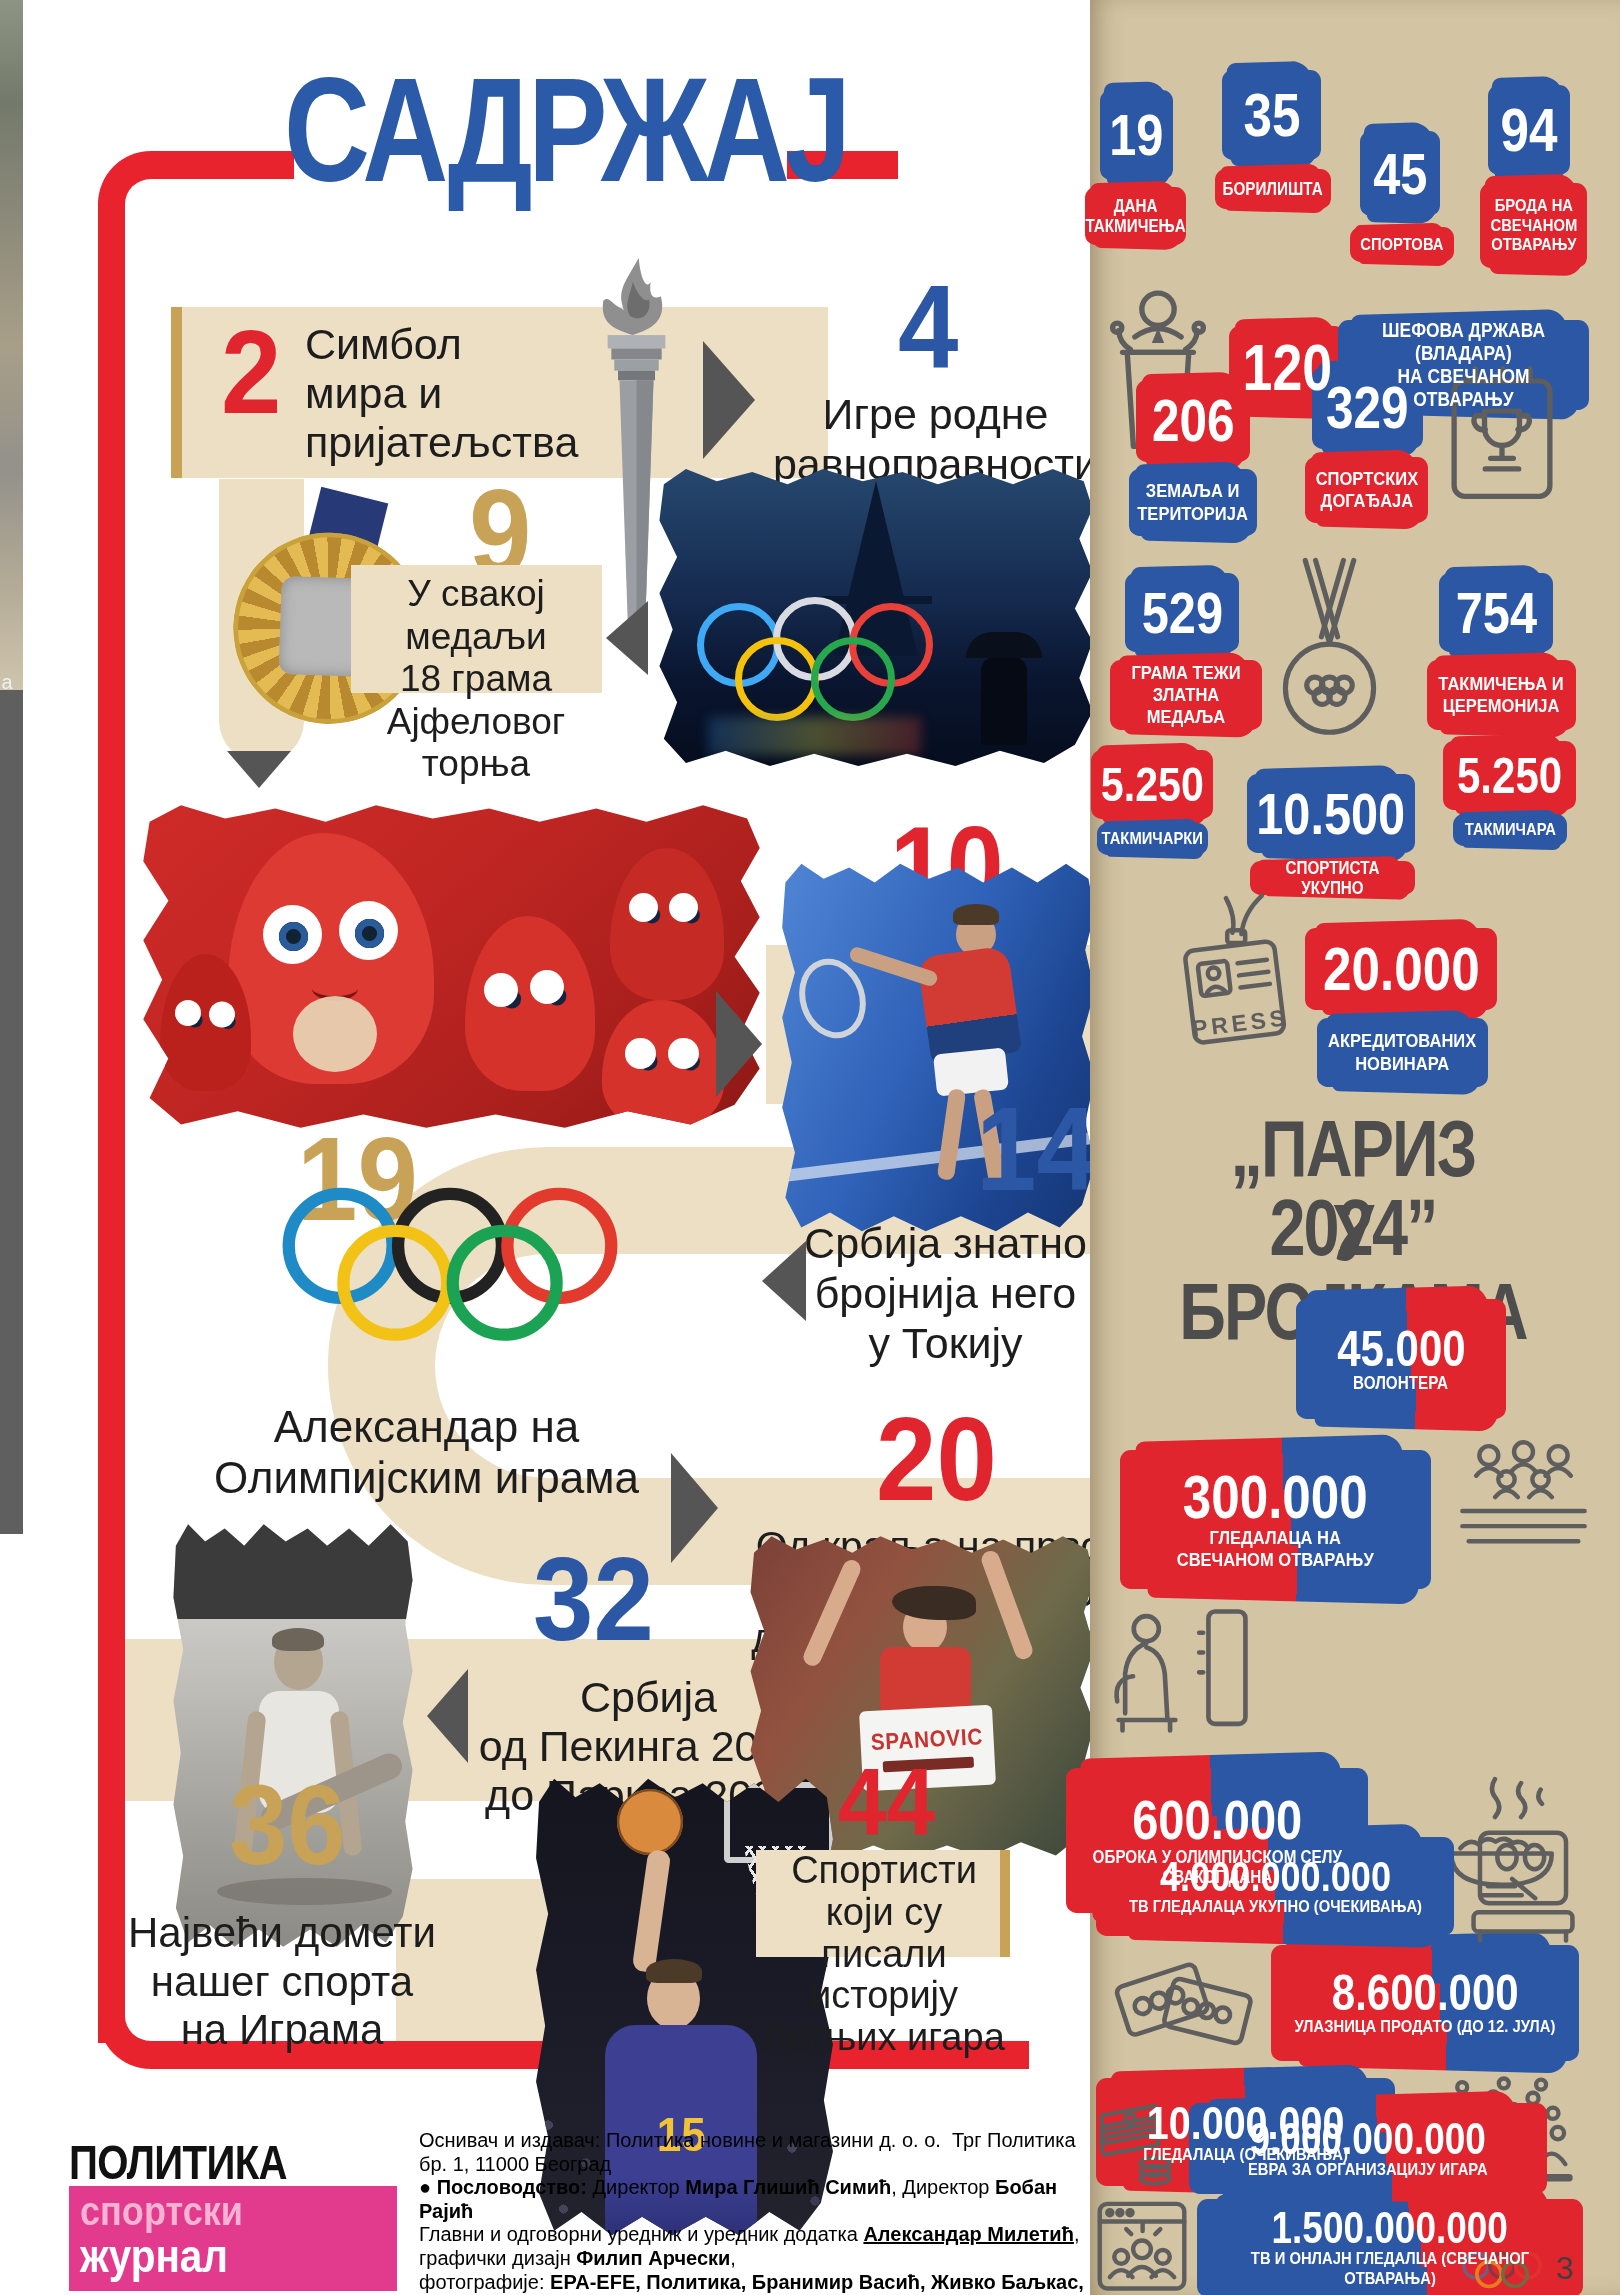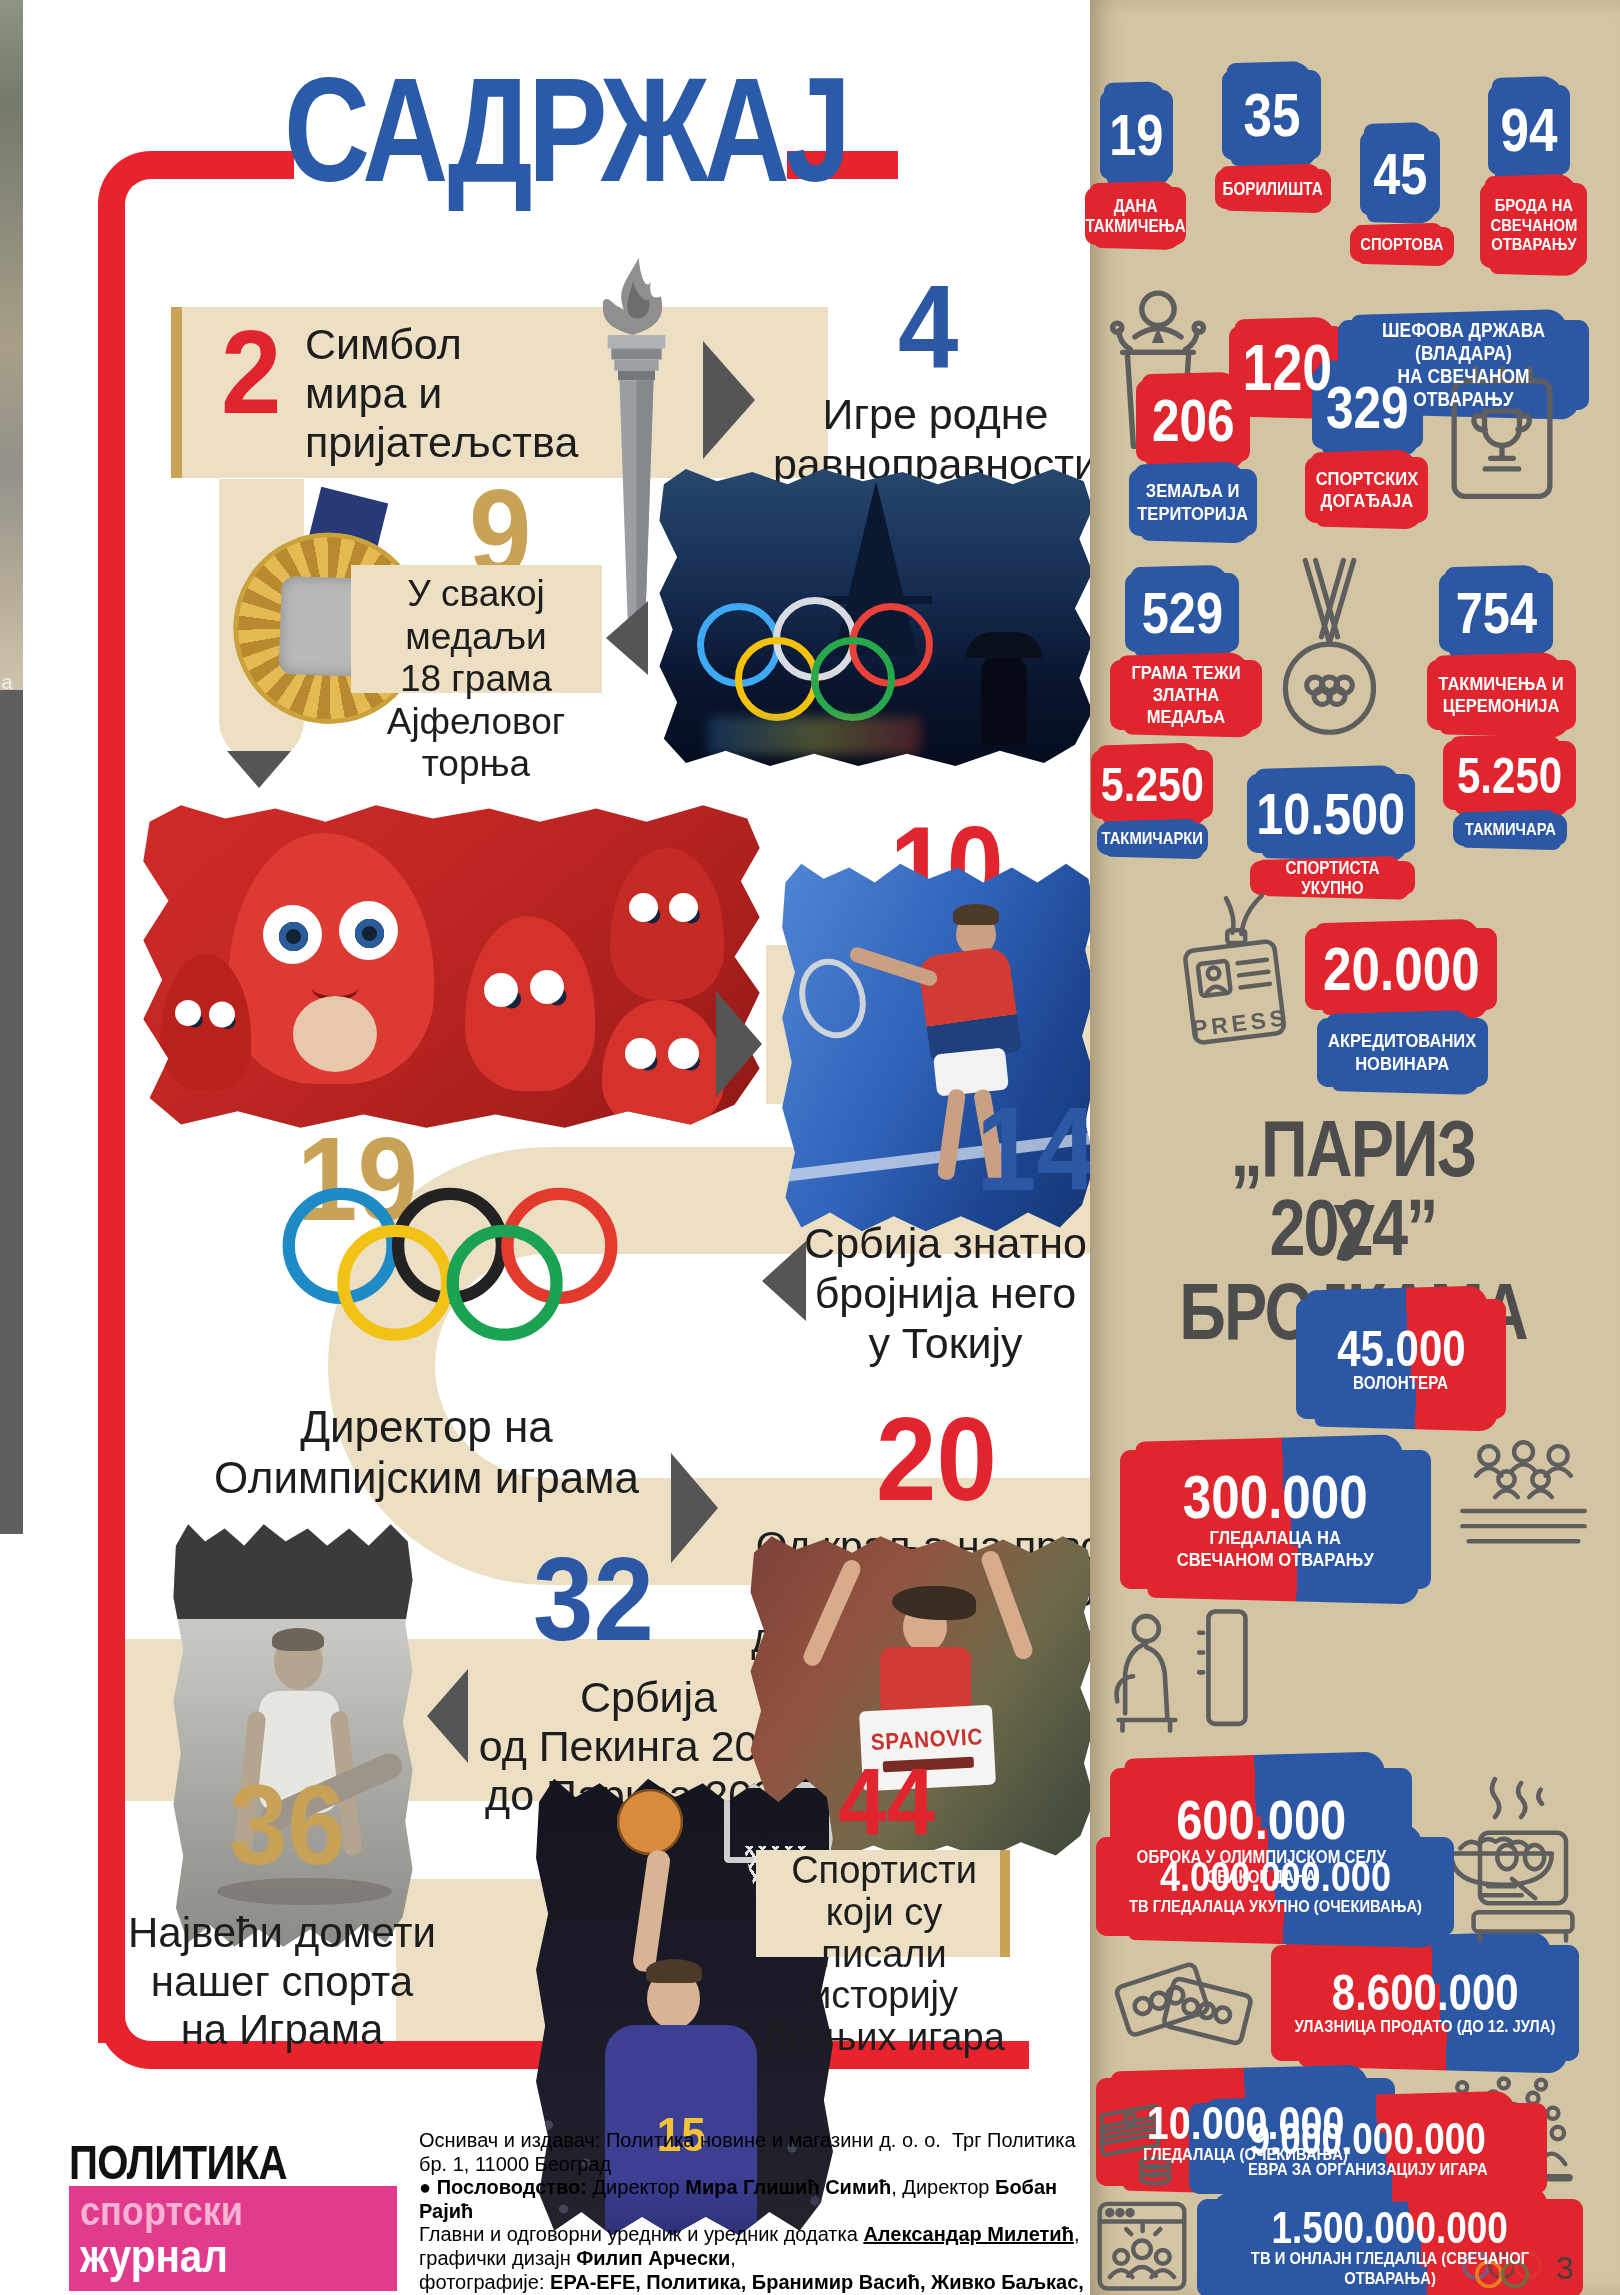--- a/index.html
+++ b/index.html
@@ -151,21 +151,21 @@
   <div class="tnum" style="left:297px;top:1126px;font-size:118px;color:#c8a256;">19</div>
   <div class="b ico" style="left:244px;top:1183px;width:412px;height:164px;">
     <svg width="412" height="164" viewBox="0 0 260 120">
       <circle cx="50" cy="46" r="38" stroke="#1e8bc6" stroke-width="9"></circle>
       <circle cx="130" cy="46" r="38" stroke="#222" stroke-width="9"></circle>
       <circle cx="210" cy="46" r="38" stroke="#e23b2e" stroke-width="9"></circle>
       <circle cx="90" cy="73" r="38" stroke="#f3c216" stroke-width="9"></circle>
       <circle cx="170" cy="73" r="38" stroke="#1ba353" stroke-width="9"></circle>
     </svg>
   </div>
-  <div class="ttxt" style="left:160px;top:1401px;width:533px;font-size:44px;">Директор на
+  <div class="ttxt" style="left:160px;top:1401px;width:533px;font-size:44px;">Александар на
 Олимпијским играма</div>
 
   <div class="tnum" style="left:976px;top:1096px;font-size:118px;color:#2b57a5;">14</div>
   <div class="b" style="left:762px;top:1241px;width:0;height:0;border-top:40px solid transparent;border-bottom:40px solid transparent;border-right:44px solid #555;"></div>
   <div class="ttxt" style="left:793px;top:1219px;width:305px;font-size:43px;">Србија знатно
 бројнија него
 у Токију</div>
 
   <div class="tnum" style="left:876px;top:1406px;font-size:118px;color:#e0252e;">20</div>
   <div class="b" style="left:671px;top:1453px;width:0;height:0;border-top:55px solid transparent;border-bottom:55px solid transparent;border-left:47px solid #555;"></div>
@@ -420,21 +420,21 @@
       <circle cx="64" cy="50" r="19"></circle>
       <path d="M64 72 q-28 10 -32 46 v60"></path>
       <path d="M64 78 q24 8 28 40 l4 70"></path>
       <path d="M22 188 h86 m-80 0 v16 m72 -16 v16"></path>
       <path d="M20 160 q-6 -34 24 -38"></path>
       <rect x="158" y="24" width="56" height="170" rx="10"></rect>
       <path d="M144 56 h6 m-6 30 h6 m-6 30 h6"></path>
     </svg>
   </div>
 
-  <div class="brush" style="--c1:#e0252e;--c2:#2b57a5;--sp:50%;left:1110px;top:1768px;width:302px;height:145px;">
+  <div class="brush" style="--c1:#e0252e;--c2:#2b57a5;--sp:50%;left:1066px;top:1768px;width:302px;height:145px;">
     <span class="n" style="font-size:56px;">600.000</span>
     <span class="l" style="font-size:17.5px;">ОБРОКА У ОЛИМПИЈСКОМ СЕЛУ
 СВАКОГ ДАНА</span>
   </div>
   <div class="b ico" style="left:1433px;top:1768px;width:137px;height:141px;">
     <svg width="137" height="141" viewBox="0 0 210 210">
       <path d="M95 14 q-10 16 2 30 q10 14 -2 28 M135 20 q-10 14 2 26 q10 13 -2 26 M165 30 q-8 12 2 22"></path>
       <path d="M42 120 q14 -16 28 -6 q12 -14 26 -4 q14 -10 26 2 q16 -6 24 8"></path>
       <path d="M28 128 q0 48 77 48 q77 0 77 -48 z"></path>
       <path d="M84 178 h42 m-52 14 h62"></path>

